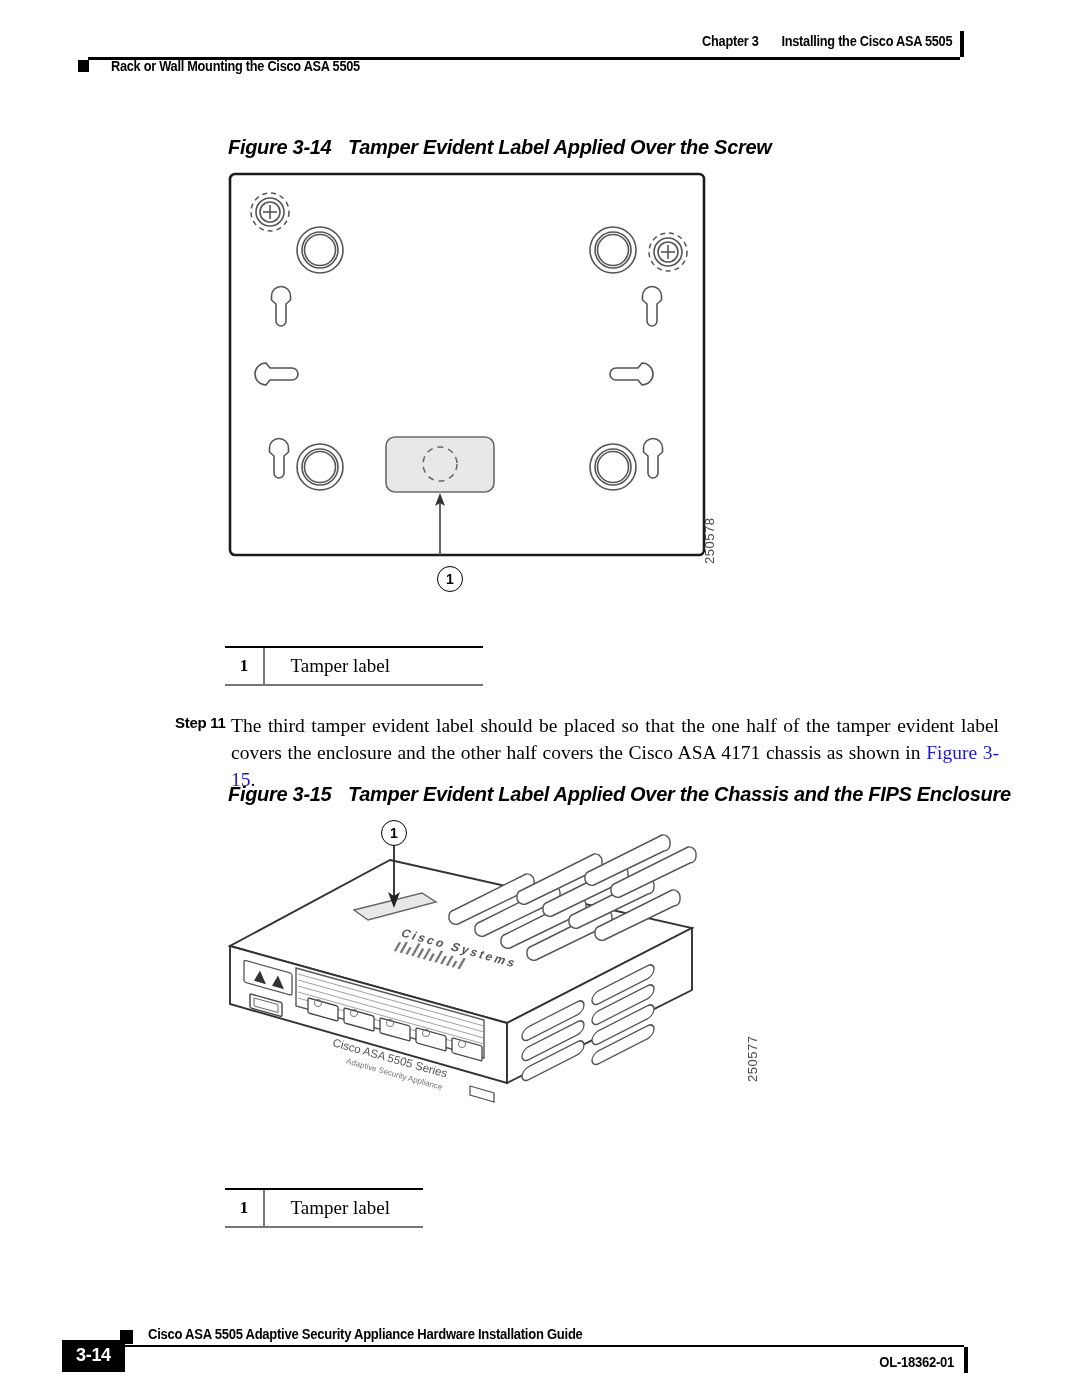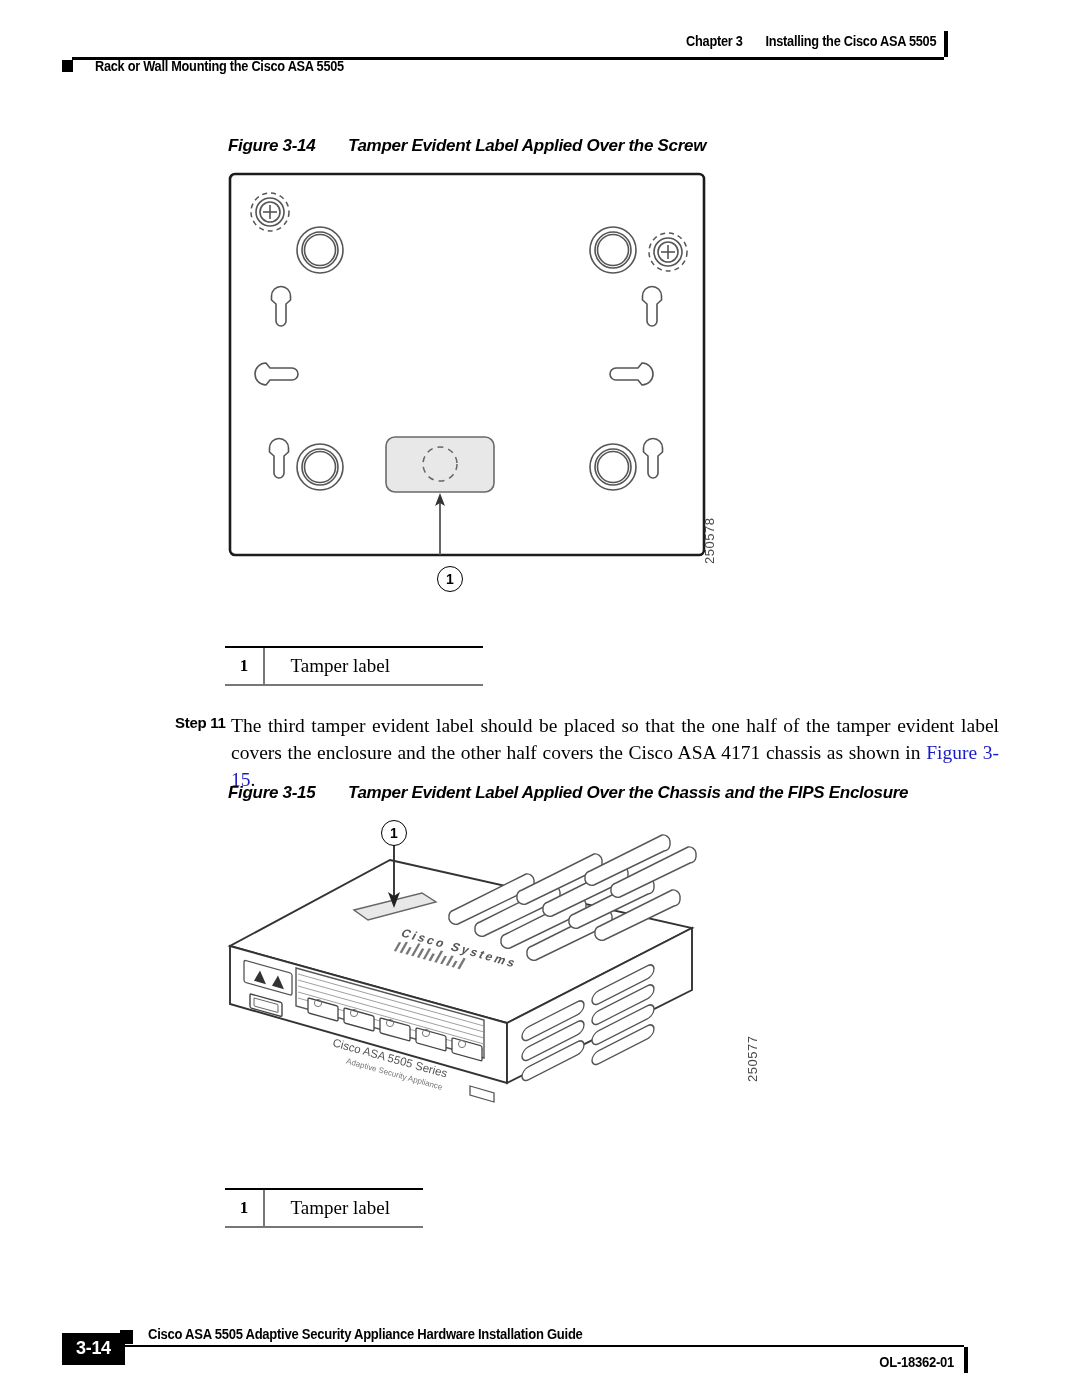--- a/index.html
+++ b/index.html
@@ -6,21 +6,21 @@
   body {
     width:1080px; height:1397px;
     background:#ffffff;
     font-family:"Liberation Serif", serif;
     color:#000;
     position:relative;
     overflow:hidden;
   }
 
   
-  .header { position:absolute; top:0; left:0; width:1008px; height:85px; }
+  .header { position:absolute; top:0; left:16px; width:1008px; height:85px; }
   .hdr-right {
     position:absolute; right:72px; top:33px;
     font-family:"Liberation Sans", sans-serif;
     font-weight:bold; font-size:14.5px;
     letter-spacing:-0.3px;
     white-space:nowrap;
     transform:scaleX(0.88); transform-origin:right top;
   }
   .hdr-right .ch { margin-right:26px; }
   .hdr-tick {
@@ -41,21 +41,21 @@
     font-weight:bold; font-size:14.5px;
     letter-spacing:-0.3px; white-space:nowrap;
     transform:scaleX(0.88); transform-origin:left center;
   }
 
   
   .fig-cap {
     position:absolute;
     font-family:"Liberation Sans", sans-serif;
     font-weight:bold; font-style:italic;
-    font-size:17px; letter-spacing:-0.3px;
+    font-size:20px; letter-spacing:-0.3px;
     white-space:nowrap;
   }
   .fig-cap .num { display:inline-block; }
   .fig-cap .ttl { display:inline-block; }
 
   
   #fig314 { position:absolute; left:228px; top:172px; width:480px; height:385px; }
   #fig314 svg { display:block; }
 
   .fig-id {
@@ -121,21 +121,21 @@
     font-family:"Liberation Sans", sans-serif;
     font-weight:bold; font-size:14.5px;
     letter-spacing:-0.3px; white-space:nowrap;
     transform:scaleX(0.9); transform-origin:left bottom;
   }
   .ft-sq {
     position:absolute; left:120px; bottom:53px;
     width:13px; height:14px; background:#000;
   }
   .ft-page {
-    position:absolute; left:62px; bottom:32px;
+    position:absolute; left:62px; bottom:25px;
     background:#000; color:#fff;
     font-family:"Liberation Sans", sans-serif;
     font-weight:bold; font-size:18px;
     padding:5px 14px 6px 14px;
     letter-spacing:-0.3px;
     margin-top:21px;
   }
   .ft-doc {
     position:absolute; right:74px; bottom:27px;
     font-family:"Liberation Sans", sans-serif;

